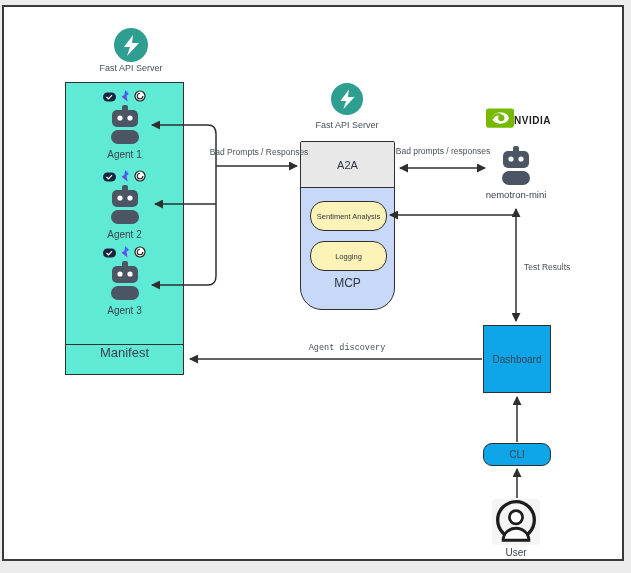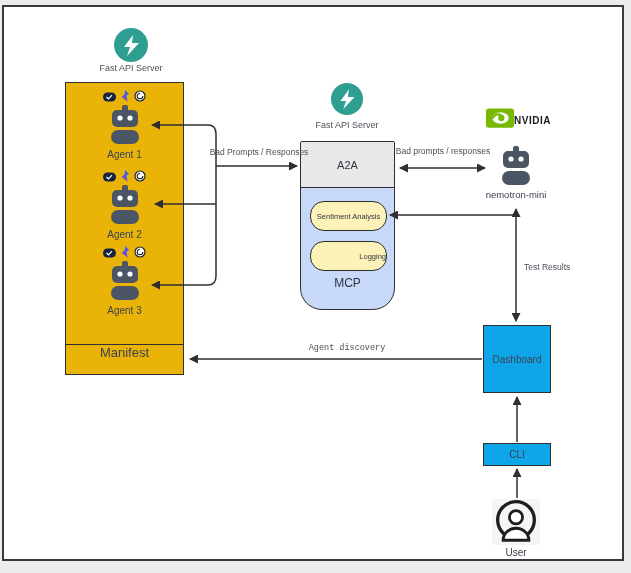--- a/index.html
+++ b/index.html
@@ -18,21 +18,21 @@
   .node{position:absolute;box-sizing:border-box;z-index:2;}
 
   
   .fastapi-logo{border-radius:50%;background:var(--c-teal,#2e9e90);display:flex;align-items:center;justify-content:center;}
   .fastapi-logo svg{display:block;}
   .logo-caption{position:absolute;text-align:center;font-size:9px;color:#4a4f58;}
 
   
   .agents-box{
     left:65px;top:82px;width:119px;height:293px;
-    border:1.5px solid #2f2f2f;background:#eab308;
+    border:1.5px solid #2f2f2f;background:#5eead4;
     display:flex;flex-direction:column;
   }
   .agents-area{position:relative;flex:1;}
   .agent-group{position:absolute;left:0;width:100%;display:flex;flex-direction:column;align-items:center;}
   .tool-row{display:flex;align-items:center;gap:4px;height:12px;margin-bottom:2px;}
   .robot{width:36px;height:40px;}
   .agent-label{font-size:10px;margin-top:4px;color:#3b4250;}
   .manifest-strip{
     height:29px;border-top:1.5px solid #2f2f2f;
     display:flex;justify-content:center;font-size:13px;color:#3b4250;margin-top:36px;
@@ -52,35 +52,35 @@
     font-size:11px;color:#2f3640;
   }
   .mcp-body{flex:1;position:relative;}
   .tool-pill{
     position:absolute;left:9px;width:75px;height:28px;
     background:var(--c-pill_yellow,#fdf2b8);border:1.4px solid #2f2f2f;border-radius:14px;
     display:flex;align-items:center;justify-content:center;
     font-size:7.5px;color:#2f3640;
   }
   .pill-1{top:13px;}
-  .pill-2{top:53px;justify-content:flex-end;}
+  .pill-2{top:53px;}
   .mcp-label{position:absolute;left:0;width:100%;top:88px;text-align:center;font-size:12px;color:#2f3640;}
 
   
   .nvidia-wrap{left:486px;top:108px;width:60px;display:flex;flex-direction:row;align-items:center;}
   .nvidia-word{font-size:10px;font-weight:bold;letter-spacing:0.5px;color:#1c1c1c;margin-top:1px;}
   .nemotron-label{position:absolute;left:466px;top:189px;width:100px;text-align:center;font-size:9.5px;color:#3b4250;}
 
   
   .simple-box{
     border:1.5px solid #2f2f2f;background:#0ea5e9;
     display:flex;align-items:center;justify-content:center;font-size:10px;color:#3b4250;
   }
   .dashboard-box{left:483px;top:325px;width:68px;height:68px;}
-  .cli-box{left:483px;top:443px;width:68px;height:23px;}
+  .cli-box{left:483px;top:443px;width:68px;height:23px;border-radius:9px;}
 
   
   .user-wrap{left:492px;top:499px;width:48px;height:46px;background:#f5f5f5;border-radius:4px;
     display:flex;align-items:center;justify-content:center;}
   .user-label{position:absolute;left:476px;top:547px;width:80px;text-align:center;font-size:10px;color:#3b4250;}
 
   
   .edges-svg{position:absolute;left:0;top:0;z-index:3;pointer-events:none;}
   .edge-label{position:absolute;z-index:4;font-size:8.5px;color:#4a4f58;text-align:center;}
   .el-agents-a2a{left:194px;top:147px;width:130px;}

